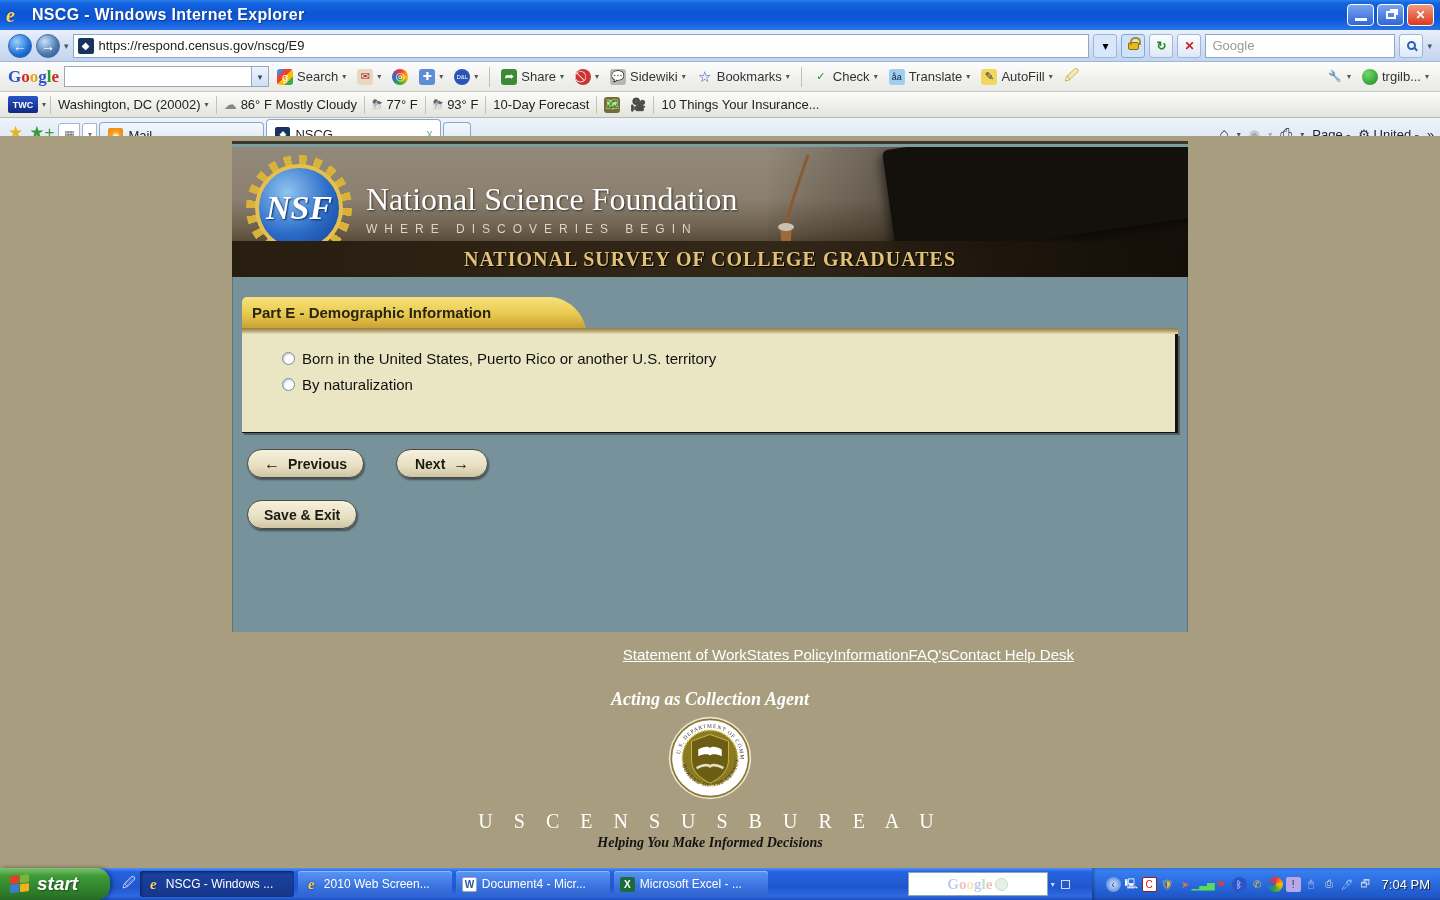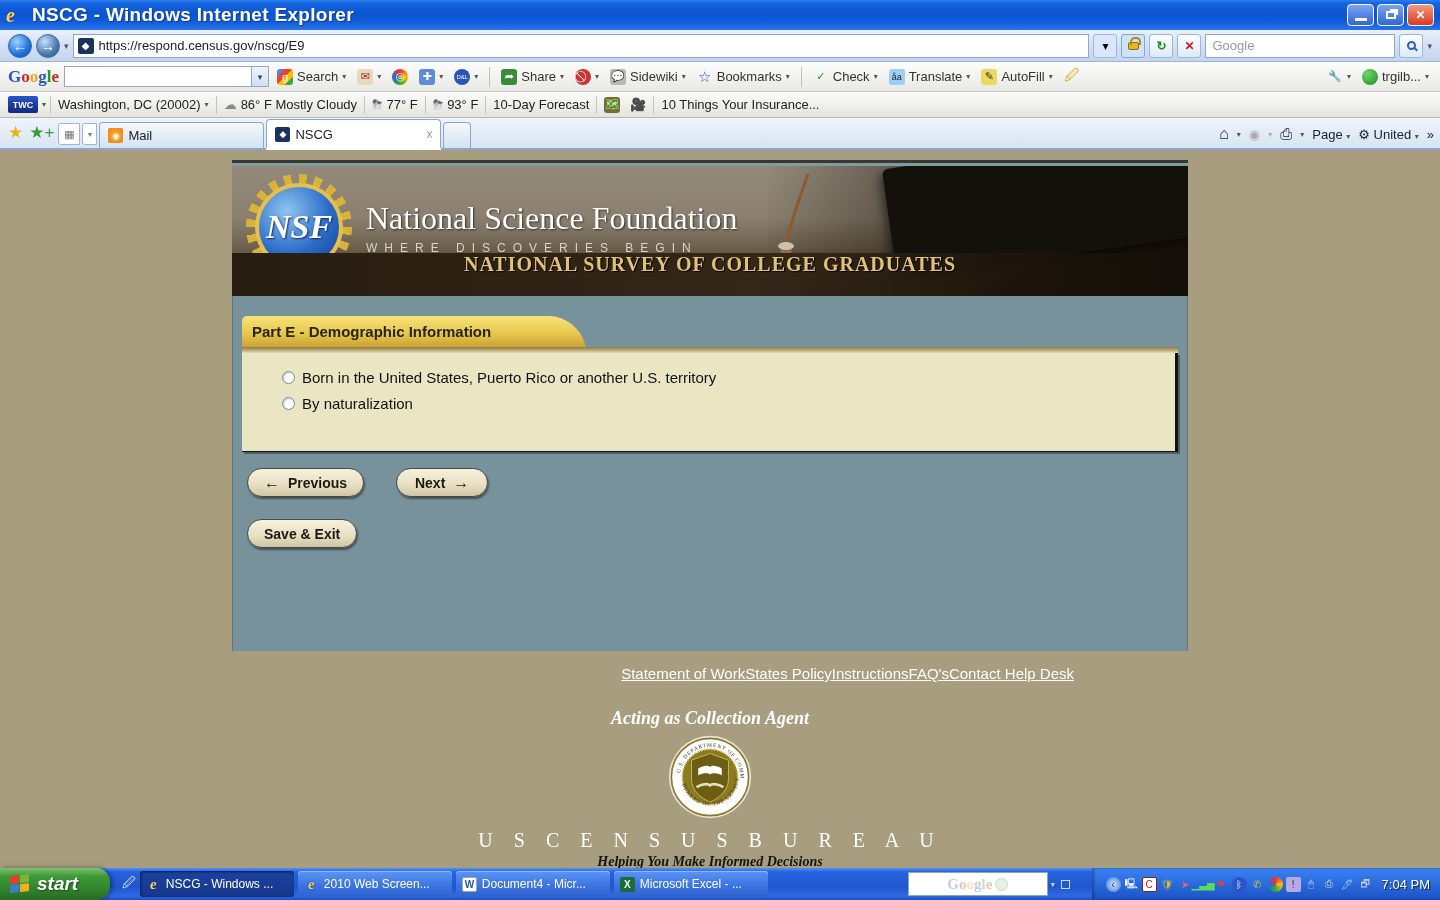--- a/index.html
+++ b/index.html
@@ -7,21 +7,21 @@
   body { font-family:"Liberation Sans", sans-serif; background:#a89d7e; position:relative; }
 
   
   .titlebar{
     height:30px; display:flex; align-items:center; padding:0 6px;
     background:linear-gradient(180deg,#2a80e8 0%,#1565e0 10%,#0c55d2 45%,#0f5bdb 70%,#2a74e8 100%);
     color:#fff;
   }
   .ie-logo{ width:20px;height:20px; font:bold italic 20px "Liberation Serif",serif; color:#ffd34e;
     text-shadow:0 0 2px #1040a0; margin-right:6px; line-height:20px;}
-  .titlebar .title{ font-size:19px; font-weight:bold; text-shadow:1px 1px 1px #123c8c; letter-spacing:.3px;}
+  .titlebar .title{ font-size:16px; font-weight:bold; text-shadow:1px 1px 1px #123c8c; letter-spacing:.3px;}
   .win-controls{ margin-left:auto; display:flex; gap:3px;}
   .win-btn{ width:27px;height:22px; border-radius:4px; border:1px solid #fff;
     background:linear-gradient(180deg,#7aa4f0,#2f66d8); color:#fff; font-size:12px; font-weight:bold;
     display:flex;align-items:center;justify-content:center;}
   .win-btn.close{ background:linear-gradient(180deg,#f29a7e,#d93a1e);}
   .win-btn .bar{ width:12px;height:3px;background:#fff;margin-top:9px;}
   .win-btn .restore{ width:10px;height:8px;border:2px solid #fff; box-shadow:3px -3px 0 -1px #fff;}
 
   .addr-row{ height:32px; display:flex; align-items:center; gap:4px; padding:0 8px;
     background:linear-gradient(180deg,#e9f0fb 0%,#d7e3f6 40%,#c3d4ee 100%); border-bottom:1px solid #9eb6d8;}
@@ -76,44 +76,44 @@
     border:1px solid #8aa8cc; border-bottom:none; border-radius:4px 4px 0 0;
     background:linear-gradient(180deg,#f4f8fd,#d4e2f2); font-size:13px; color:#222;}
   .tab.active{ background:#fff; width:175px; height:29px; box-shadow:0 2px 0 #fff;}
   .tab .ticon{ width:15px;height:15px;border-radius:2px;background:#17335e;color:#fff;font-size:9px;
     display:flex;align-items:center;justify-content:center;}
   .tab .ticon.mail{ background:radial-gradient(circle,#ffb52a,#e87f10); }
   .tab .close-x{ margin-left:auto; color:#8aa; font-size:12px;}
   .cmd-right{ margin-left:auto; display:flex; align-items:center; gap:8px; font-size:13px; color:#223; padding-bottom:5px;}
 
   
-  .viewport{ position:absolute; top:155px; left:0; width:1440px; height:718px; background:#a89d7e;padding-left:30px; }
+  .viewport{ position:absolute; top:136px; left:0; width:1440px; height:718px; background:#a89d7e;padding-left:30px; }
   .main{ position:absolute; left:232px; top:5px; width:956px; }
   .strip-dark{ height:3px; background:#3a382e;}
   .strip-teal{ height:3px; background:#7e9da0;}
   .banner{ position:relative; height:130px; overflow:hidden;
     background:linear-gradient(180deg,#93897a 0%,#8b8070 40%,#6e614e 62%,#473a29 82%,#2c2214 100%);}
   .banner:before{ content:""; position:absolute; right:0; top:0; width:420px; height:130px;
     background:linear-gradient(100deg, rgba(0,0,0,0) 0%, rgba(20,14,8,.55) 45%, #16100a 75%);}
   .cap{ position:absolute; right:-30px; top:-20px; width:330px; height:110px; background:#14100b;
     transform:rotate(-8deg); border-radius:6px; box-shadow:-4px 4px 10px rgba(0,0,0,.5);}
   .tassel{ position:absolute; right:330px; top:8px;}
   .nsf-wrap{ position:absolute; left:14px; top:8px; display:flex; align-items:center; gap:14px;}
   .nsf-ring{ width:106px;height:106px;border-radius:50%; padding:9px;
     background:repeating-conic-gradient(#d9b23a 0 9deg, rgba(0,0,0,0) 9deg 18deg);
     display:flex;align-items:center;justify-content:center;}
   .nsf-globe{ width:88px;height:88px;border-radius:50%; border:4px solid #e3c050;
     background:radial-gradient(circle at 35% 30%,#8fc4f0,#2b6cc8 55%,#123f8e);
     display:flex;align-items:center;justify-content:center;}
   .nsf-globe span{ font:bold italic 34px "Liberation Serif",serif; color:#fff; text-shadow:1px 1px 2px #0a2c66;}
   .nsf-name{ color:#fff; font:32px "Liberation Serif",serif; text-shadow:1px 1px 2px rgba(0,0,0,.6);}
   .nsf-tag{ color:#d8d4ca; font-size:12px; letter-spacing:7px; margin-top:4px;}
-  .banner-band{ position:absolute; left:0; bottom:0; width:100%; height:43px;
+  .banner-band{ position:absolute; left:0; bottom:0; width:100%; height:36px;
     background:linear-gradient(90deg,#271d10 0%,#332718 55%,rgba(30,22,12,.85) 80%,rgba(20,14,8,.6) 100%);
-    display:flex; justify-content:center;}
+    display:flex; align-items:center; justify-content:center;}
   .banner-band span{ font:bold 20px "Liberation Serif",serif; color:#e2c277; letter-spacing:1px;
     text-shadow:1px 1px 1px #000;}
 
   .slate{ position:relative; background:#78929b; padding:20px 0 0 0; min-height:355px;
     border-left:1px solid #5d757d; border-right:1px solid #5d757d;}
   .parte-tab{ position:relative; margin-left:9px; width:300px; height:31px; display:flex; align-items:center;
     padding-left:10px; background:linear-gradient(180deg,#f7e27a 0%,#e8c94f 55%,#caa232 100%);
     border-radius:5px 0 0 0; font-size:15px; font-weight:bold; color:#2a2412;}
   .parte-tab:after{ content:""; position:absolute; right:-44px; top:0; width:46px; height:31px;
     background:linear-gradient(180deg,#f7e27a 0%,#e8c94f 55%,#caa232 100%);
@@ -419,21 +419,21 @@
         <div class="pill" style="display:inline-flex;">
           <span>Save &amp; Exit</span>
         </div>
       </div>
     </div>
 
     <div class="footer">
       <div class="links">
         <a href="#">Statement of Work</a>
         <a href="#">States Policy</a>
-        <a href="#">Instructions</a>
+        <a href="#">Information</a>
         <a href="#">FAQ's</a>
         <a href="#">Contact Help Desk</a>
       </div>
       <div class="agent">Acting as Collection Agent</div>
       <svg class="seal" viewBox="0 0 100 100">
         <defs>
           <path id="arcTop" d="M 14,50 A 36,36 0 0 1 86,50"></path>
           <path id="arcBot" d="M 16,50 A 34,34 0 0 0 84,50"></path>
         </defs>
         <circle cx="50" cy="50" r="49" fill="#e8e4d8"></circle>

